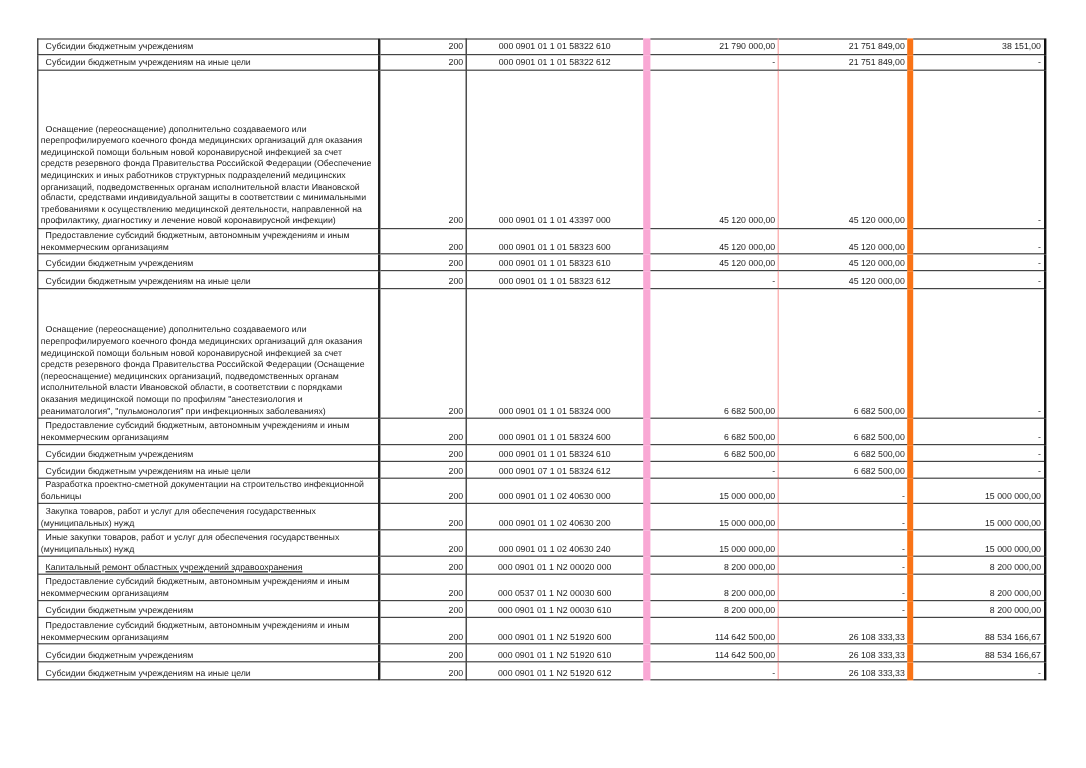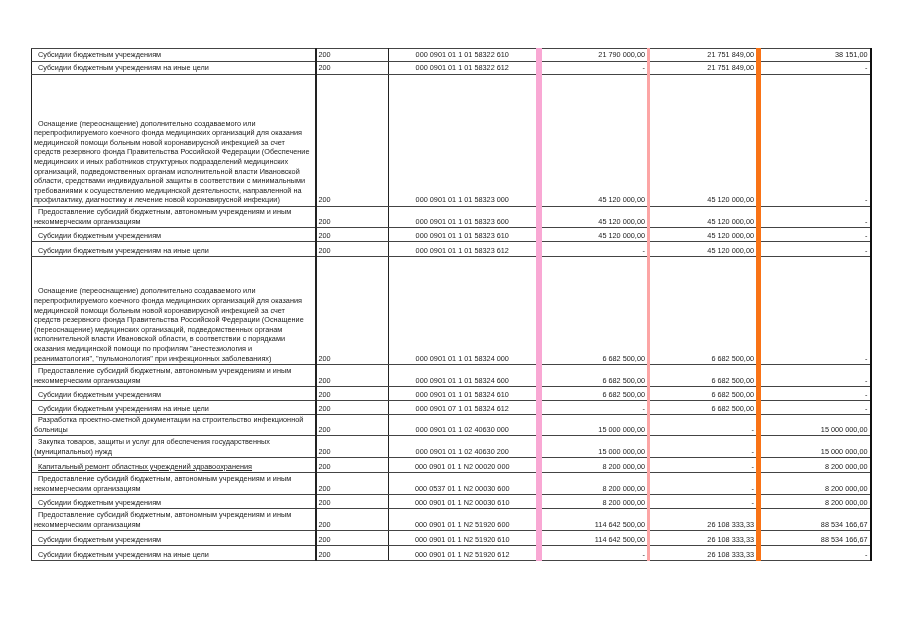--- a/index.html
+++ b/index.html
@@ -1,34 +1,34 @@
 <!DOCTYPE html>
 <html><head>
 <meta charset="utf-8">
 <style>
   html, body { margin: 0; padding: 0; background: #ffffff; }
   body { width: 905px; height: 640px; position: relative; overflow: hidden;
          font-family: "Liberation Sans", sans-serif; color: #222; }
   table.budget {
-    position: absolute; left: 31px; top: 48px;
+    position: absolute; left: 31px; top: 32px;
     border-collapse: collapse; table-layout: fixed;
     width: 839px;
     font-size: 7.3px; line-height: 9.6px;
   }
   table.budget td {
     border-top: 1px solid #444;
     border-bottom: 1px solid #444;
     padding: 0 2px 1px 2px;
     vertical-align: bottom;
     overflow: hidden;
   }
   table.budget td.c-name { border-left: 1.5px solid #222; border-right: 2px solid #222; text-align: left; }
-  table.budget td.c-kvsr { border-right: 1px solid #222; text-align: left; }
+  table.budget td.c-kvsr { border-right: 1px solid #222; text-align: right; }
   table.budget td.c-code { border-right: 6px solid #f9a8d4; text-align: center; }
-  table.budget td.c-num1 { border-right: 3px solid #fca5a5; text-align: right; }
+  table.budget td.c-num1 { border-right: 1px solid #fca5a5; text-align: right; }
   table.budget td.c-num2 { border-right: 5px solid #f97316; text-align: right; }
   table.budget td.c-num3 { border-right: 2.5px solid #111; text-align: right; }
 </style>
 </head>
 <body>
 
 <table class="budget">
   <colgroup>
     <col style="width:284px">
     <col style="width:73px">
@@ -50,21 +50,21 @@
         <td class="c-name" style="text-indent: 4px;">Субсидии бюджетным учреждениям на иные цели</td>
         <td class="c-kvsr">200</td>
         <td class="c-code">000 0901 01 1 01 58322 612</td>
         <td class="c-num1">-</td>
         <td class="c-num2">21 751 849,00</td>
         <td class="c-num3">-</td>
       </tr>
       <tr style="height: 132px;">
         <td class="c-name" style="text-indent: 4px;">Оснащение (переоснащение) дополнительно создаваемого или перепрофилируемого коечного фонда  медицинских организаций для оказания медицинской помощи больным новой коронавирусной инфекцией за счет средств резервного фонда Правительства Российской Федерации (Обеспечение медицинских и иных работников структурных подразделений медицинских организаций, подведомственных органам исполнительной власти Ивановской области, средствами индивидуальной защиты в соответствии с минимальными требованиями к осуществлению медицинской деятельности, направленной на профилактику, диагностику и лечение новой коронавирусной инфекции)</td>
         <td class="c-kvsr">200</td>
-        <td class="c-code">000 0901 01 1 01 58323 000</td>
+        <td class="c-code">000 0901 01 1 01 43397 000</td>
         <td class="c-num1">45 120 000,00</td>
         <td class="c-num2">45 120 000,00</td>
         <td class="c-num3">-</td>
       </tr>
       <tr style="height: 21px;">
         <td class="c-name" style="text-indent: 4px;">Предоставление субсидий бюджетным, автономным учреждениям и иным некоммерческим организациям</td>
         <td class="c-kvsr">200</td>
         <td class="c-code">000 0901 01 1 01 58323 600</td>
         <td class="c-num1">45 120 000,00</td>
         <td class="c-num2">45 120 000,00</td>
@@ -120,23 +120,31 @@
       </tr>
       <tr style="height: 21px; margin-top: 48px;">
         <td class="c-name" style="text-indent: 4px;">Разработка проектно-сметной документации на строительство инфекционной больницы</td>
         <td class="c-kvsr">200</td>
         <td class="c-code">000 0901 01 1 02 40630 000</td>
         <td class="c-num1">15 000 000,00</td>
         <td class="c-num2">-</td>
         <td class="c-num3">15 000 000,00</td>
       </tr>
       <tr style="height: 22px;">
-        <td class="c-name" style="text-indent: 4px;">Закупка товаров, защиты и услуг для обеспечения государственных (муниципальных) нужд</td>
+        <td class="c-name" style="text-indent: 4px;">Закупка товаров, работ и услуг для обеспечения государственных (муниципальных) нужд</td>
         <td class="c-kvsr">200</td>
         <td class="c-code">000 0901 01 1 02 40630 200</td>
+        <td class="c-num1">15 000 000,00</td>
+        <td class="c-num2">-</td>
+        <td class="c-num3">15 000 000,00</td>
+      </tr>
+      <tr style="height: 22px;">
+        <td class="c-name" style="text-indent: 4px;">Иные закупки товаров, работ и услуг для обеспечения государственных (муниципальных) нужд</td>
+        <td class="c-kvsr">200</td>
+        <td class="c-code">000 0901 01 1 02 40630 240</td>
         <td class="c-num1">15 000 000,00</td>
         <td class="c-num2">-</td>
         <td class="c-num3">15 000 000,00</td>
       </tr>
       <tr style="height: 15px;">
         <td class="c-name" style="text-indent: 4px; text-decoration: underline;">Капитальный ремонт областных учреждений здравоохранения</td>
         <td class="c-kvsr">200</td>
         <td class="c-code">000 0901 01 1 N2 00020 000</td>
         <td class="c-num1">8 200 000,00</td>
         <td class="c-num2">-</td>

